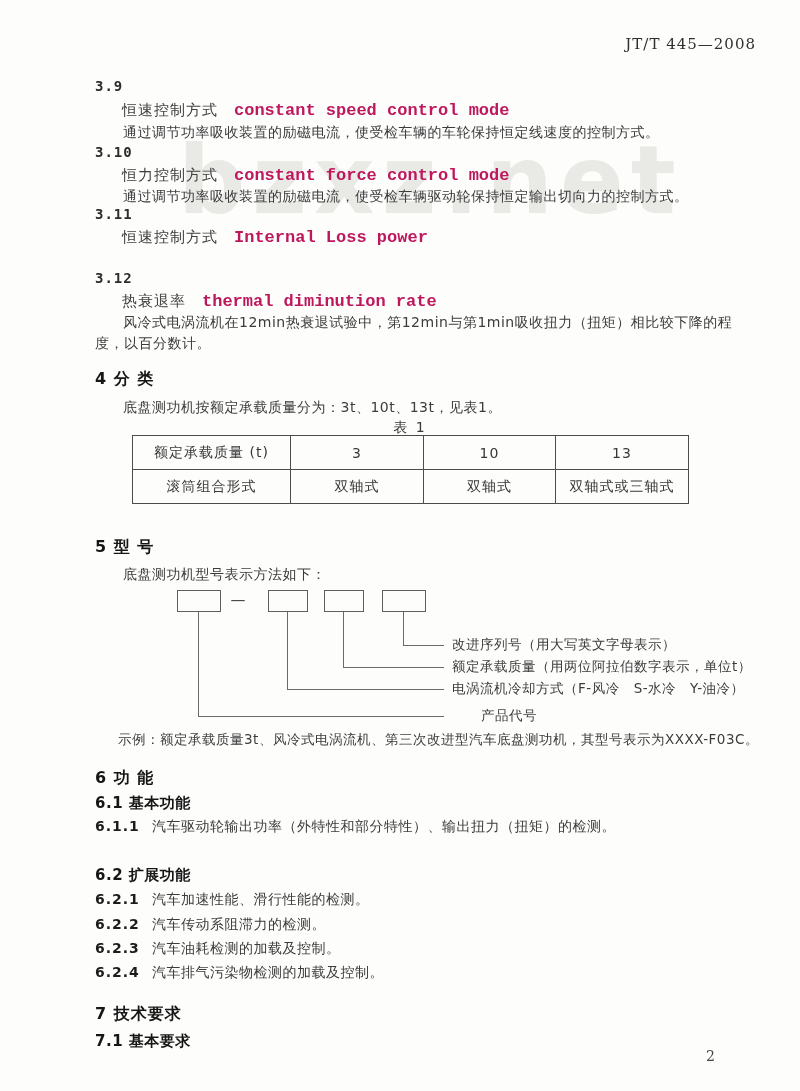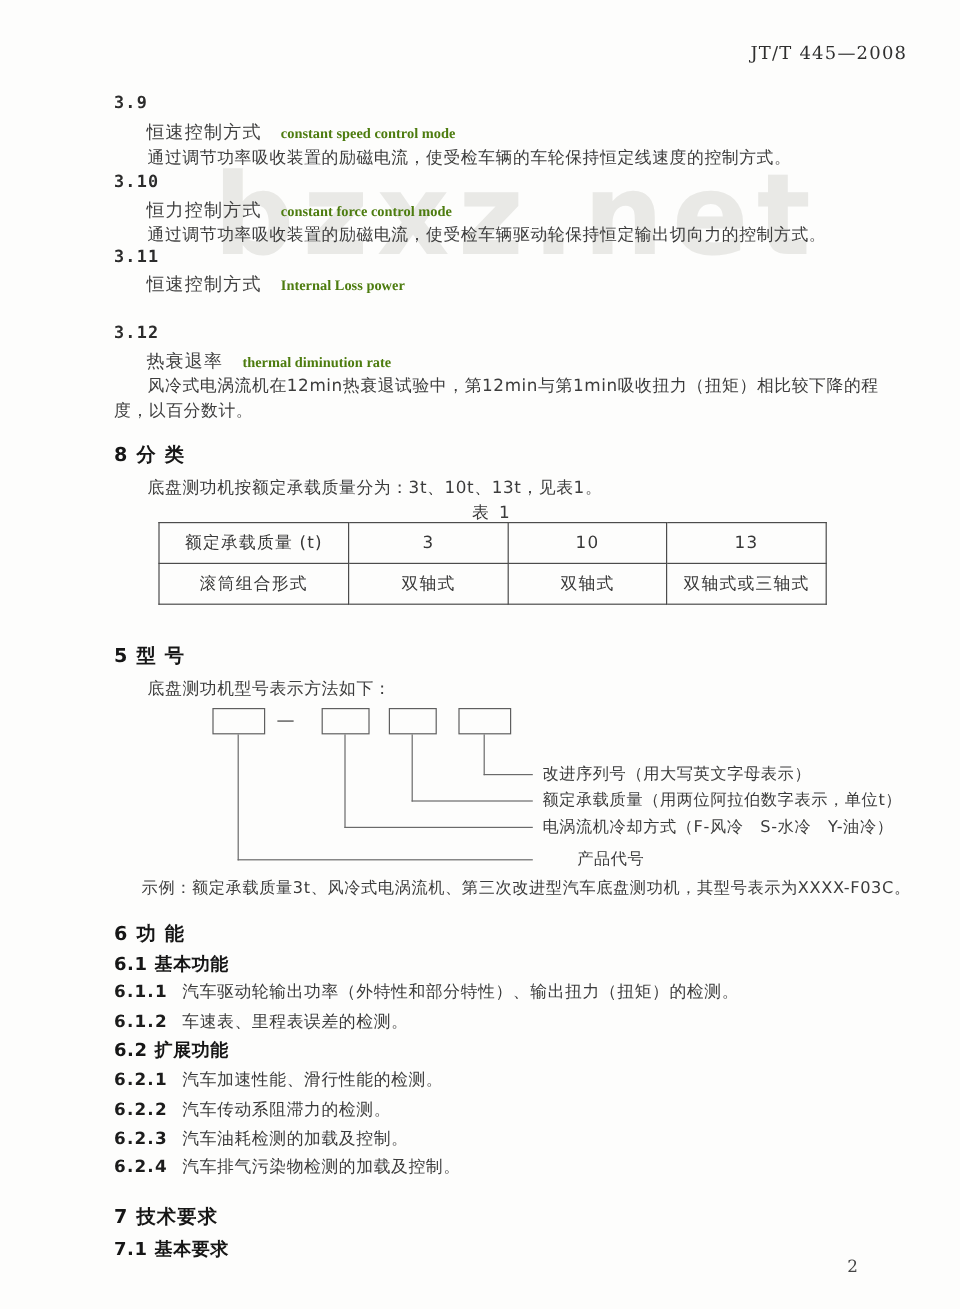--- a/index.html
+++ b/index.html
@@ -40,22 +40,22 @@
 
   
   .def-num{
     left:95px;
     font-family:"DejaVu Sans Mono","Liberation Mono",monospace;
     font-weight:600;font-size:14px;color:#2c2c2c;letter-spacing:1px;
   }
   .def-term{left:122px;white-space:nowrap;}
   .term-cn{font-weight:normal;font-size:15px;color:#404040;letter-spacing:1px;}
   .term-en{
-    font-family:Liberation Serif, serif;
-    font-weight:bold;font-size:12px;color:#4d7c0f;margin-left:16px;
+    font-family:Liberation Mono, monospace;
+    font-weight:bold;font-size:17px;color:#be185d;margin-left:16px;
   }
   .def-body{
     left:95px;width:648px;
     font-size:14px;line-height:21px;color:#3c3c3c;
     text-indent:28px;letter-spacing:0.5px;
   }
 
   
   .h-sec{
     left:95px;
@@ -145,21 +145,21 @@
   <div class="abs z1 def-term" style="top:227px;">
     <span class="term-cn">恒速控制方式</span><span class="term-en">Internal Loss power</span>
   </div>
 
   <div class="abs z1 def-num" style="top:270px;">3.12</div>
   <div class="abs z1 def-term" style="top:291px;">
     <span class="term-cn">热衰退率</span><span class="term-en">thermal diminution rate</span>
   </div>
   <div class="abs z1 def-body" style="top:312px;">风冷式电涡流机在12min热衰退试验中，第12min与第1min吸收扭力（扭矩）相比较下降的程度，以百分数计。</div>
 
-  <div class="abs z1 h-sec" style="top:369px;">8 分 类</div>
+  <div class="abs z1 h-sec" style="top:369px;">4 分 类</div>
   <div class="abs z1 para" style="top:397px;">底盘测功机按额定承载质量分为：3t、10t、13t，见表1。</div>
   <div class="abs z1 tbl-caption">表 1</div>
   <table class="t1 z1">
     <colgroup>
       <col style="width:158px">
         <col style="width:133px">
         <col style="width:132px">
         <col style="width:133px">
     </colgroup>
     <tbody>
@@ -198,23 +198,20 @@
   <div class="abs z1 dlabel" style="top:707px;margin-left:29px;">产品代号</div>
 
   <div class="abs z1 example">示例：额定承载质量3t、风冷式电涡流机、第三次改进型汽车底盘测功机，其型号表示为XXXX-F03C。</div>
 
   <div class="abs z1 h-sec" style="top:768px;">6 功 能</div>
   <div class="abs z1 h-sub" style="top:794px;">6.1 基本功能</div>
 
   <div class="abs z1 item" style="top:818px;">
     <span class="item-num">6.1.1</span><span class="item-text">汽车驱动轮输出功率（外特性和部分特性）、输出扭力（扭矩）的检测。</span>
   </div>
-  <div class="abs z1 item" style="top:843px;">
-    <span class="item-num">6.1.2</span><span class="item-text">车速表、里程表误差的检测。</span>
-  </div>
 
   <div class="abs z1 h-sub" style="top:866px;">6.2 扩展功能</div>
 
   <div class="abs z1 item" style="top:891px;">
     <span class="item-num">6.2.1</span><span class="item-text">汽车加速性能、滑行性能的检测。</span>
   </div>
   <div class="abs z1 item" style="top:916px;">
     <span class="item-num">6.2.2</span><span class="item-text">汽车传动系阻滞力的检测。</span>
   </div>
   <div class="abs z1 item" style="top:940px;">

